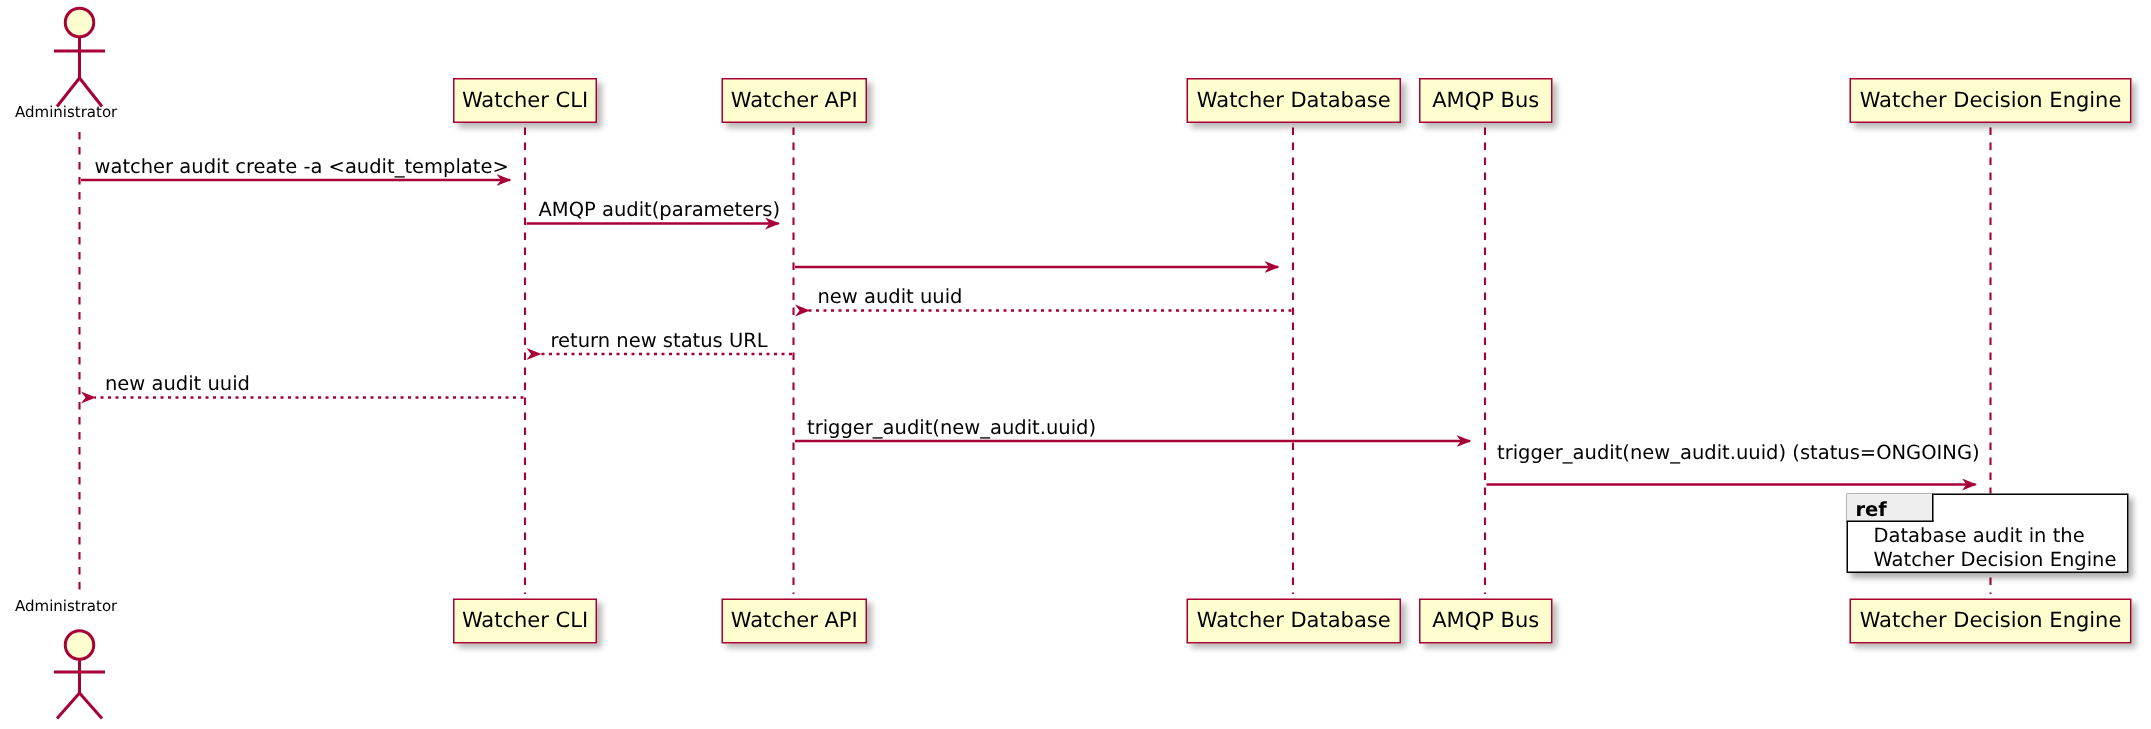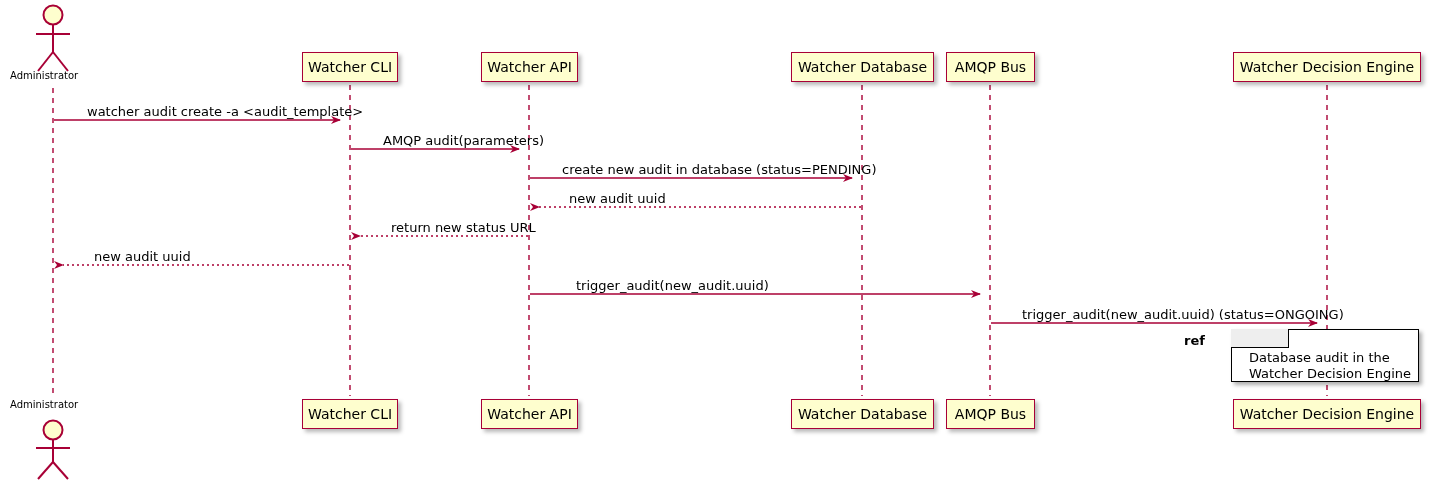--- a/index.html
+++ b/index.html
@@ -48,21 +48,20 @@
     line-height: 1;
     font-family: "DejaVu Sans", sans-serif;
   }
   .msg-label {
     position: absolute;
     font-size: 13px;
     color: #000000;
     white-space: nowrap;
     line-height: 1;
     font-family: "DejaVu Sans", sans-serif;
-    margin-left: 24px;
   }
   .ref-frame {
     position: absolute;
     box-sizing: border-box;
     background: #FFFFFF;
     border: 1.5px solid #000000;
     box-shadow: 3px 3px 4px rgba(0,0,0,0.32);
   }
   .ref-tab {
     position: absolute;
@@ -173,26 +172,25 @@
   </div>
   <div class="participant-box" style="left:1233px; top:399px; width:188px; height:30px;">
     <span>Watcher Decision Engine</span>
   </div>
 
   <div class="actor-label" style="left:10px; top:71px;">Administrator</div>
   <div class="actor-label" style="left:10px; top:400px;">Administrator</div>
 
   <div class="msg-label" style="left:63px; top:105px;">watcher audit create -a &lt;audit_template&gt;</div>
   <div class="msg-label" style="left:359px; top:134px;">AMQP audit(parameters)</div>
-  <div class="msg-label" style="left:538px; top:163px;">create new audit in database (status=PENDING)</div>
   <div class="msg-label" style="left:545px; top:192px;">new audit uuid</div>
   <div class="msg-label" style="left:367px; top:221px;">return new status URL</div>
   <div class="msg-label" style="left:70px; top:250px;">new audit uuid</div>
-  <div class="msg-label" style="left:552px; top:279px;">trigger_audit(new_audit.uuid)</div>
-  <div class="msg-label" style="left:998px; top:308px;">trigger_audit(new_audit.uuid) (status=ONGOING)</div>
+  <div class="msg-label" style="left:538px; top:279px;">trigger_audit(new_audit.uuid)</div>
+  <div class="msg-label" style="left:998px; top:296px;">trigger_audit(new_audit.uuid) (status=ONGOING)</div>
 
   <div class="ref-frame" style="left:1231px; top:329px; width:188px; height:53px;"></div>
   <div class="ref-tab" style="left:1231px; top:329px; width:58px; height:19px;"></div>
-  <div class="ref-tab-label" style="left:1184px; top:334px;">ref</div>
+  <div class="ref-tab-label" style="left:1237px; top:334px;">ref</div>
   <div class="ref-body-line" style="left:1249px; top:351px;">Database audit in the</div>
   <div class="ref-body-line" style="left:1249px; top:367px;">Watcher Decision Engine</div>
 
 </div>
 
 </body></html>

